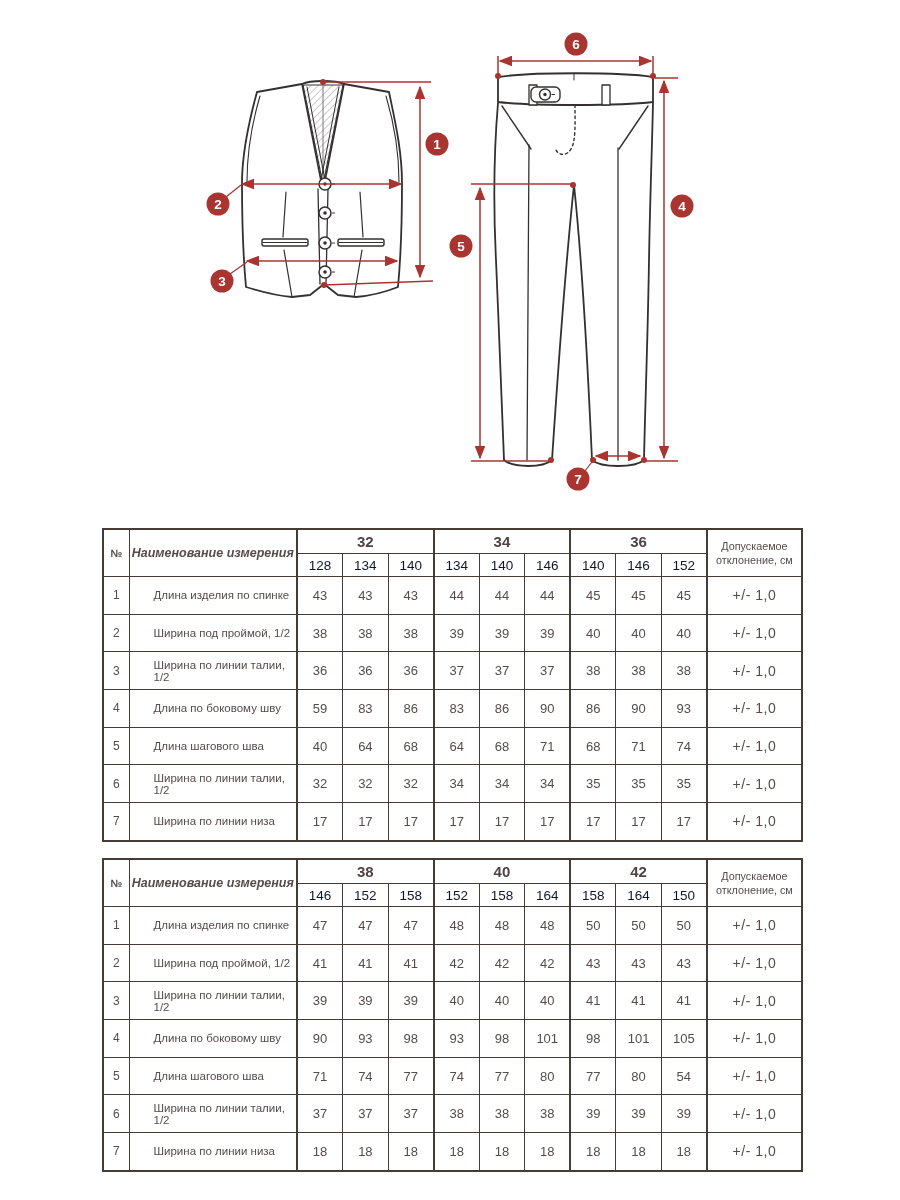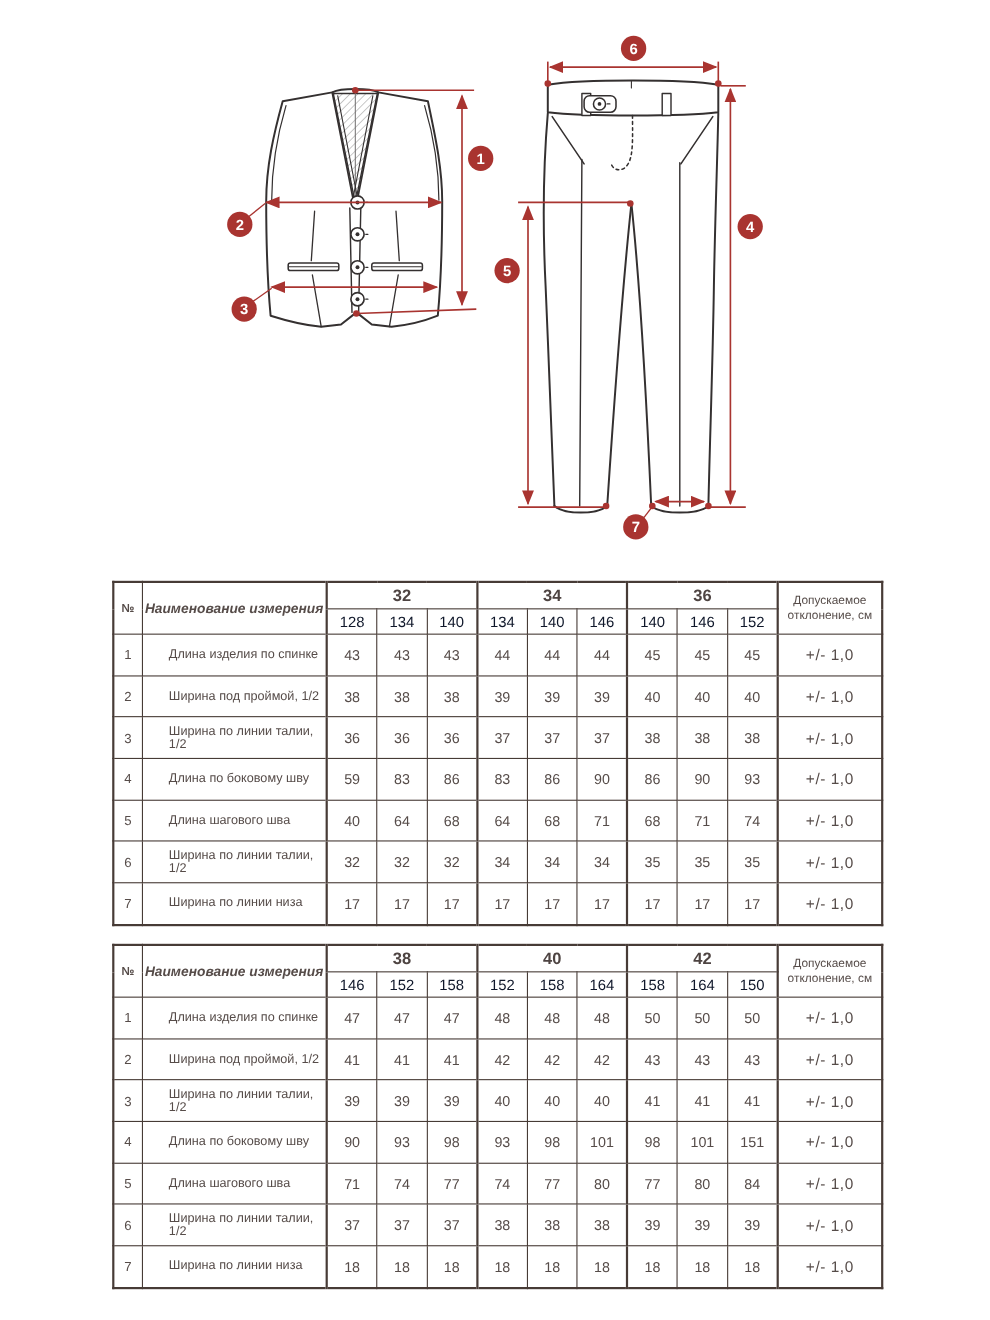--- a/index.html
+++ b/index.html
@@ -420,35 +420,35 @@
           <td class="c-num">4</td>
           <td class="c-name">Длина по боковому шву</td>
           <td class="c-val group-start">90</td>
           <td class="c-val">93</td>
           <td class="c-val">98</td>
           <td class="c-val group-start">93</td>
           <td class="c-val">98</td>
           <td class="c-val">101</td>
           <td class="c-val group-start">98</td>
           <td class="c-val">101</td>
-          <td class="c-val">151</td>
+          <td class="c-val">105</td>
           <td class="c-tol">+/- 1,0</td>
         </tr>
         <tr>
           <td class="c-num">5</td>
           <td class="c-name">Длина шагового шва</td>
           <td class="c-val group-start">71</td>
           <td class="c-val">74</td>
           <td class="c-val">77</td>
           <td class="c-val group-start">74</td>
           <td class="c-val">77</td>
           <td class="c-val">80</td>
           <td class="c-val group-start">77</td>
           <td class="c-val">80</td>
-          <td class="c-val">84</td>
+          <td class="c-val">54</td>
           <td class="c-tol">+/- 1,0</td>
         </tr>
         <tr>
           <td class="c-num">6</td>
           <td class="c-name">Ширина по линии талии, 1/2</td>
           <td class="c-val group-start">37</td>
           <td class="c-val">37</td>
           <td class="c-val">37</td>
           <td class="c-val group-start">38</td>
           <td class="c-val">38</td>

